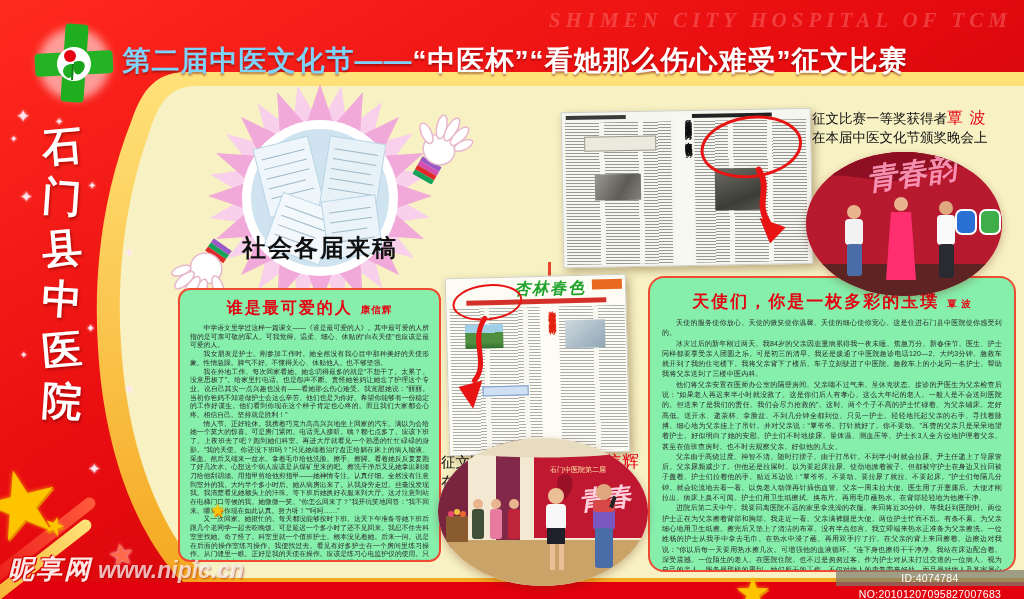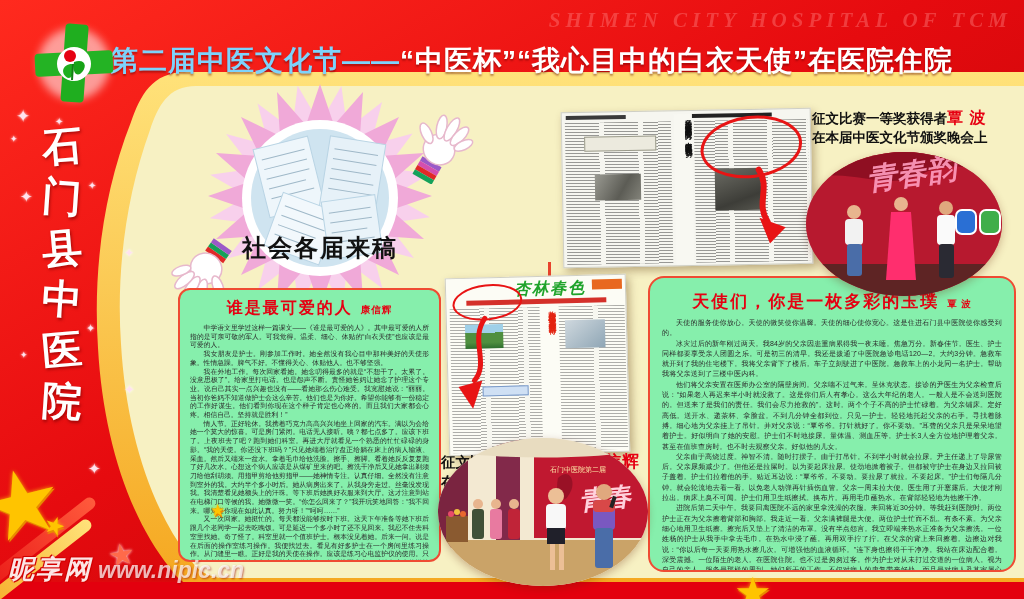--- a/index.html
+++ b/index.html
@@ -54,21 +54,21 @@
   .np1 .vhead{left:112px;top:3px;height:150px;width:18px;font-size:7px;letter-spacing:1px;}
   .np2 .vhead{left:97px;top:28px;height:132px;width:12px;font-size:7.5px;color:#e32311;background:transparent;letter-spacing:1px;}
   .masthead{position:absolute;left:66px;top:2px;width:76px;text-align:center;color:#1fa32b;
             font-size:16px;font-weight:bold;font-style:italic;
             font-family:"DejaVu Serif","Liberation Serif",serif;letter-spacing:2px;}
 
   
   .vline{left:548px;top:262px;width:2.5px;height:238px;background:#e8432c;z-index:1;}
 
   
-  .cap{z-index:3;font-weight:bold;color:#111;line-height:19px;white-space:nowrap;}
+  .cap{z-index:3;font-weight:normal;color:#111;line-height:19px;white-space:nowrap;}
   .cap1{left:812px;top:108px;font-size:13.5px;}
   .cap2{left:441px;top:452px;font-size:14.5px;line-height:20px;}
   .cap .winner{color:#e60012;font-size:16px;letter-spacing:1px;}
 
   
   .oval{z-index:3;border-radius:50%;overflow:hidden;box-shadow:0 3px 8px rgba(100,30,0,.3);}
   .oval1{left:806px;top:152px;width:196px;height:144px;}
   .oval2{left:438px;top:438px;width:210px;height:148px;}
 
   
@@ -116,21 +116,21 @@
     </defs>
     <rect width="1024" height="599" fill="url(#redg)"></rect>
     <path d="M1024 72 L186 72 C152 72 140 96 131 122 C103 193 93 272 98 348 C103 436 128 516 170 568 C179 583 194 590 212 590 L1024 590 Z" fill="url(#goldg)"></path>
     <path d="M1024 86 L196 86 C168 86 158 106 150 130 C126 196 116 272 121 344 C126 430 150 506 188 556 C196 570 208 578 224 578 L1024 578 Z" fill="#f7f1c3"></path>
     <rect x="0" y="582" width="1024" height="17" fill="#e3000e"></rect>
   </svg>
 
   <div class="abs en-wm">SHIMEN CITY HOSPITAL OF TCM</div>
 
   <div class="abs banner">
-    <span class="pre">第二届中医文化节——</span><span class="main">“中医杯”“我心目中的白衣天使”在医院住院</span>
+    <span class="pre">第二届中医文化节——</span><span class="main">“中医杯”“看她那么伤心难受”征文比赛</span>
   </div>
 
   <svg class="abs logo" width="92" height="92" viewBox="0 0 92 92">
     <defs>
         <filter id="gl">
           <feGaussianBlur stdDeviation="4"></feGaussianBlur>
         </filter>
       </defs>
     <circle cx="46" cy="46" r="36" fill="#ffffff" opacity=".55" filter="url(#gl)"></circle>
     <g>
@@ -355,14 +355,15 @@
   <div class="abs ribbon" style="left:-44px;top:562px;width:150px;background:linear-gradient(90deg,#f5a71f,#ffe27a);transform:rotate(-38deg)"></div>
   <span class="abs gstar" style="left:-20px;top:458px;font-size:92px;transform:rotate(-14deg)">★</span>
   <span class="abs gstar" style="left:44px;top:514px;font-size:24px;transform:rotate(18deg)">★</span>
   <span class="abs gstar" style="left:210px;top:502px;font-size:17px">★</span>
   <span class="abs gstar" style="left:108px;top:540px;font-size:30px;color:#ff6a4a;text-shadow:0 0 3px #fff;transform:rotate(-10deg)">★</span>
   <span class="abs gstar bstar">★</span>
 
   <div class="abs nipic">
     <span class="cn">昵享网</span><span class="url">www.nipic.cn</span>
   </div>
+  <div class="abs idbar">ID:4074784 NO:20101207095827007683</div>
 
 </div>
 
 </body></html>

